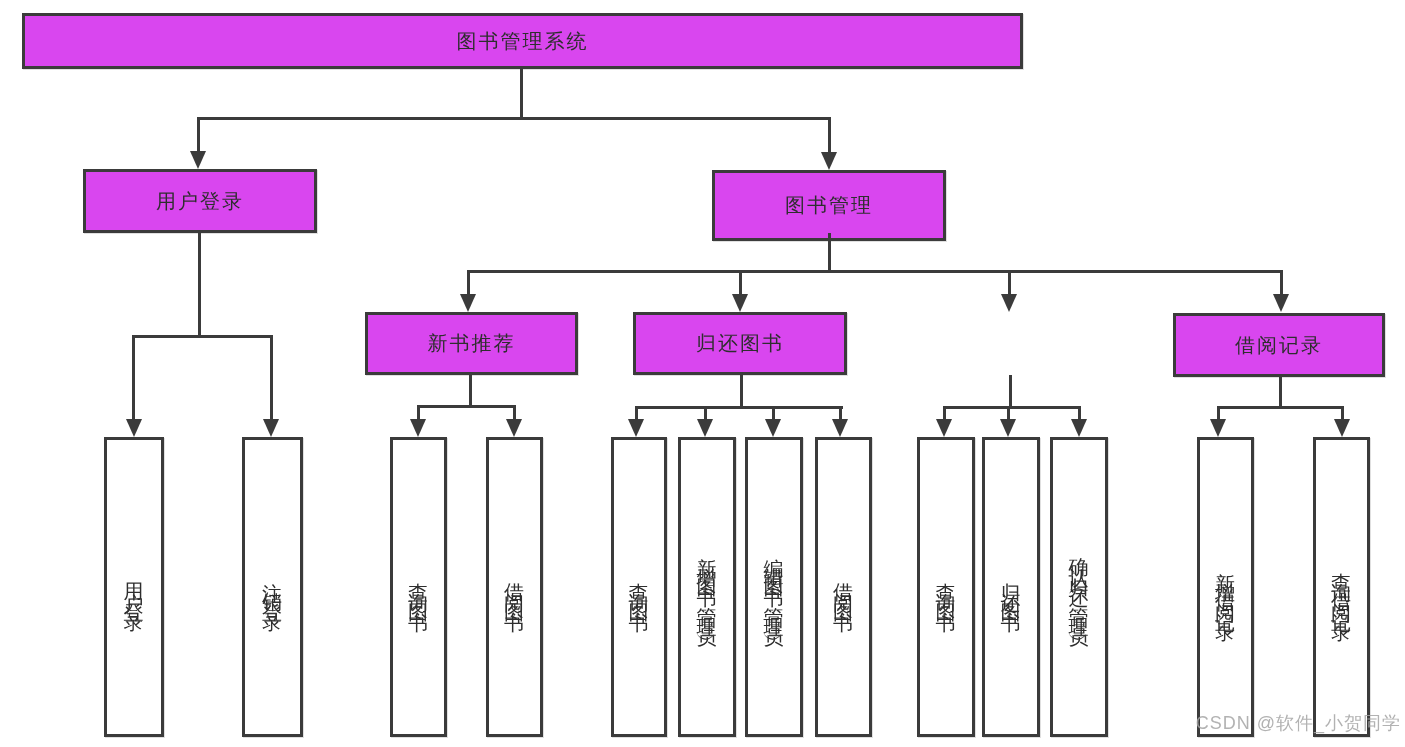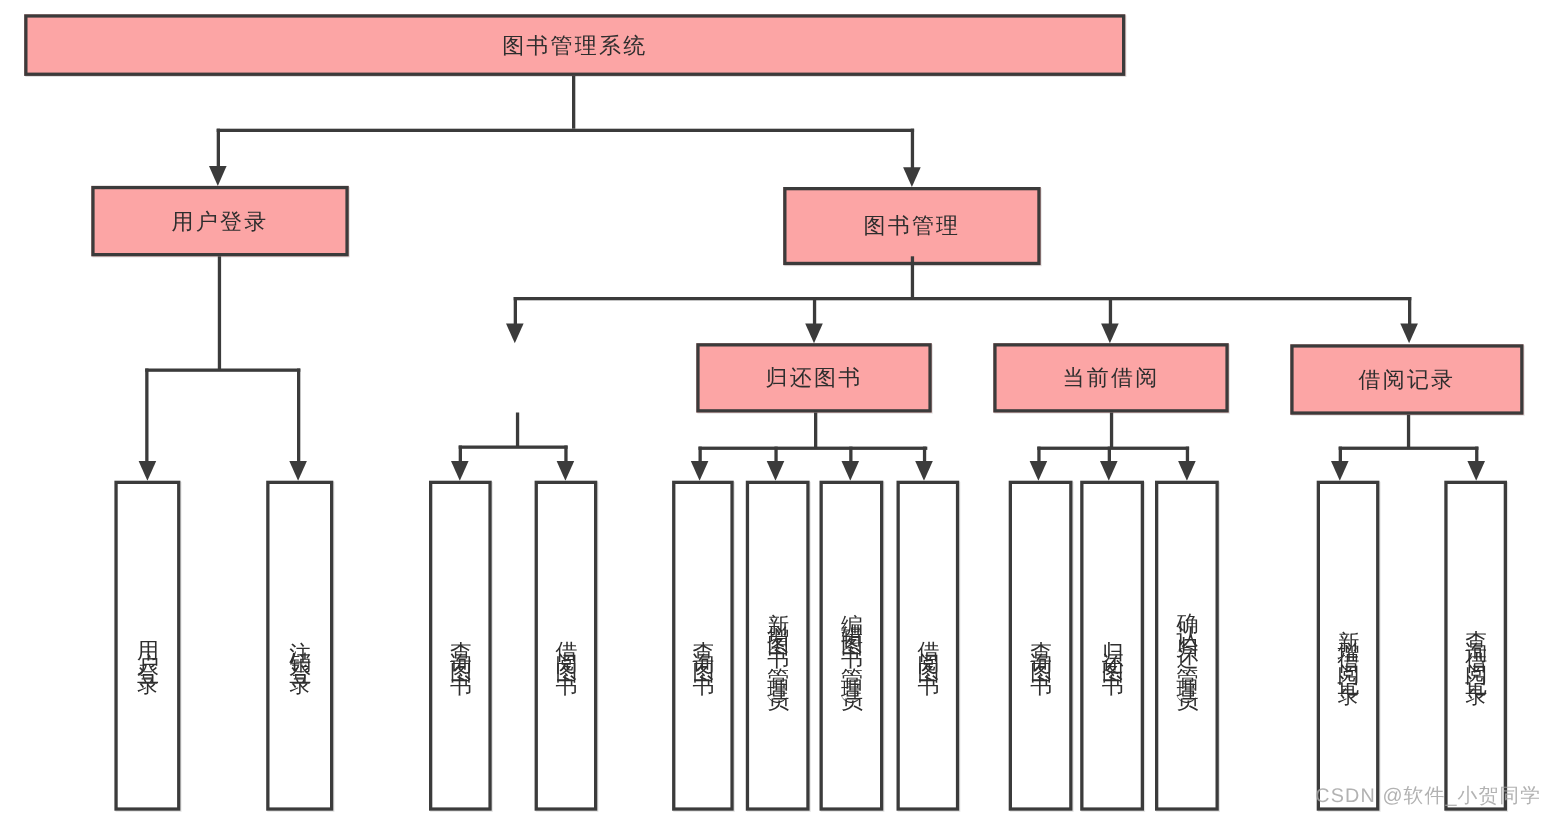--- a/index.html
+++ b/index.html
@@ -8,21 +8,21 @@
     width: 1405px;
     height: 747px;
     background: #ffffff;
     overflow: hidden;
     font-family: "Liberation Sans", sans-serif;
   }
   .node {
     position: absolute;
     box-sizing: border-box;
     border: 3px solid #3b3b3b;
-    background: #fca5a5;
+    background: #d946ef;
     display: flex;
     align-items: center;
     justify-content: center;
     font-size: 20px;
     color: #2e2e2e;
     letter-spacing: 2px;
     box-shadow: 1px 1px 0 rgba(0,0,0,0.12);
   }
   .leaf {
     position: absolute;
@@ -98,25 +98,25 @@
   <div class="line hline" style="left:467px; top:270px; width:816px;"></div>
   <div class="line vline" style="left:467px;  top:270px; height:26px;"></div>
   <div class="ahead" style="left:460px;  top:294px;"></div>
   <div class="line vline" style="left:739px;  top:270px; height:26px;"></div>
   <div class="ahead" style="left:732px;  top:294px;"></div>
   <div class="line vline" style="left:1008px; top:270px; height:26px;"></div>
   <div class="ahead" style="left:1001px; top:294px;"></div>
   <div class="line vline" style="left:1280px; top:270px; height:26px;"></div>
   <div class="ahead" style="left:1273px; top:294px;"></div>
 
+  <div class="node" style="left:365px; top:312px; width:213px; height:63px;">
+    <span>新书推荐</span>
+  </div>
   <div class="node" style="left:633px; top:312px; width:214px; height:63px;">
     <span>归还图书</span>
-  </div>
-  <div class="node" style="left:903px; top:312px; width:214px; height:63px;">
-    <span>当前借阅</span>
   </div>
   <div class="node" style="left:1173px; top:313px; width:212px; height:64px;text-align:center;">
     <span>借阅记录</span>
   </div>
 
   <div class="line vline" style="left:469px; top:375px; height:32px;"></div>
   <div class="line hline" style="left:417px; top:405px; width:99px;"></div>
   <div class="line vline" style="left:417px; top:405px; height:17px;"></div>
   <div class="ahead" style="left:410px; top:419px;"></div>
   <div class="line vline" style="left:513px; top:405px; height:17px;"></div>

